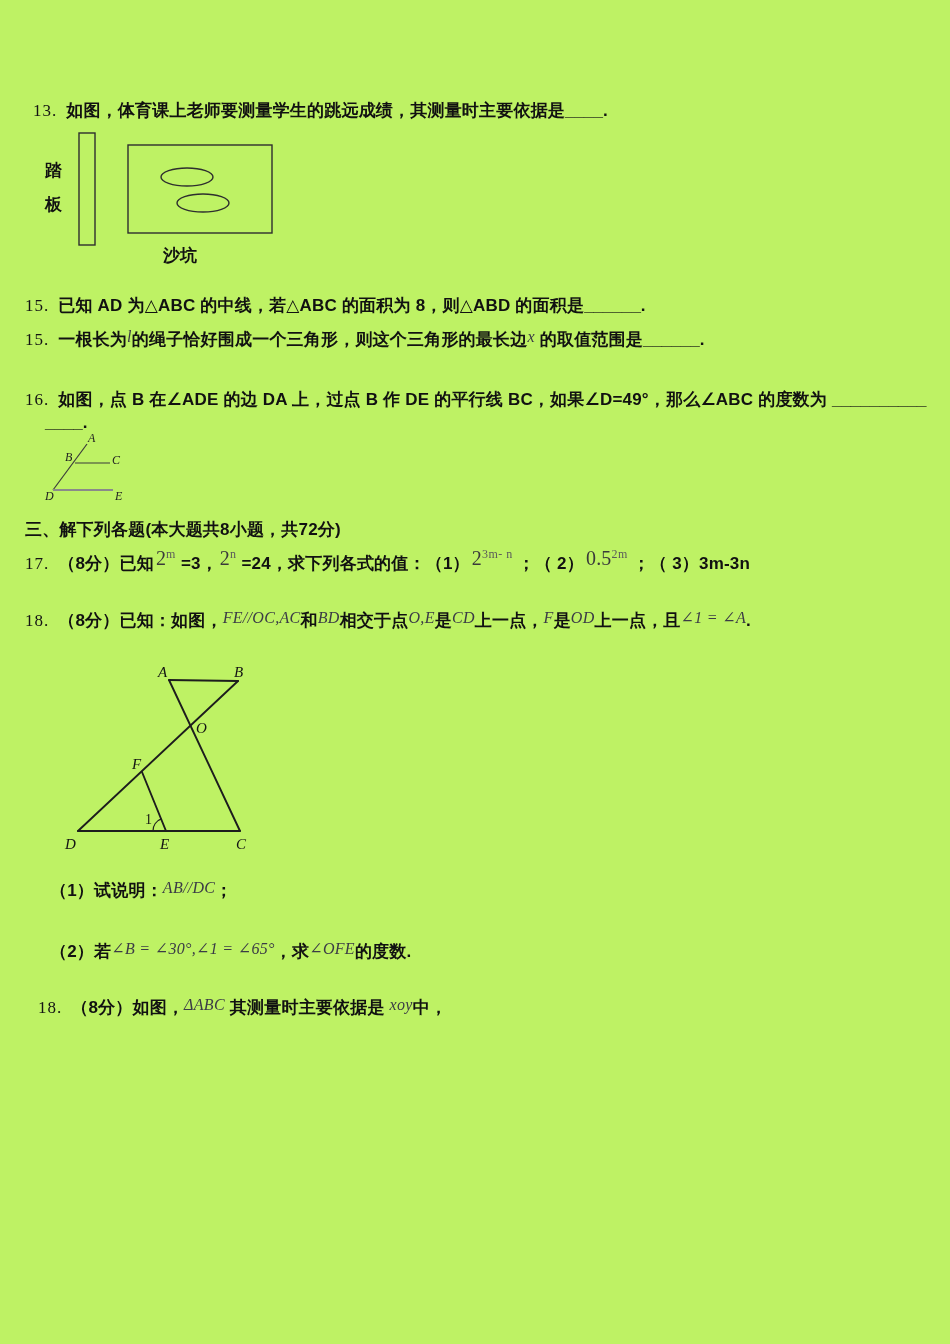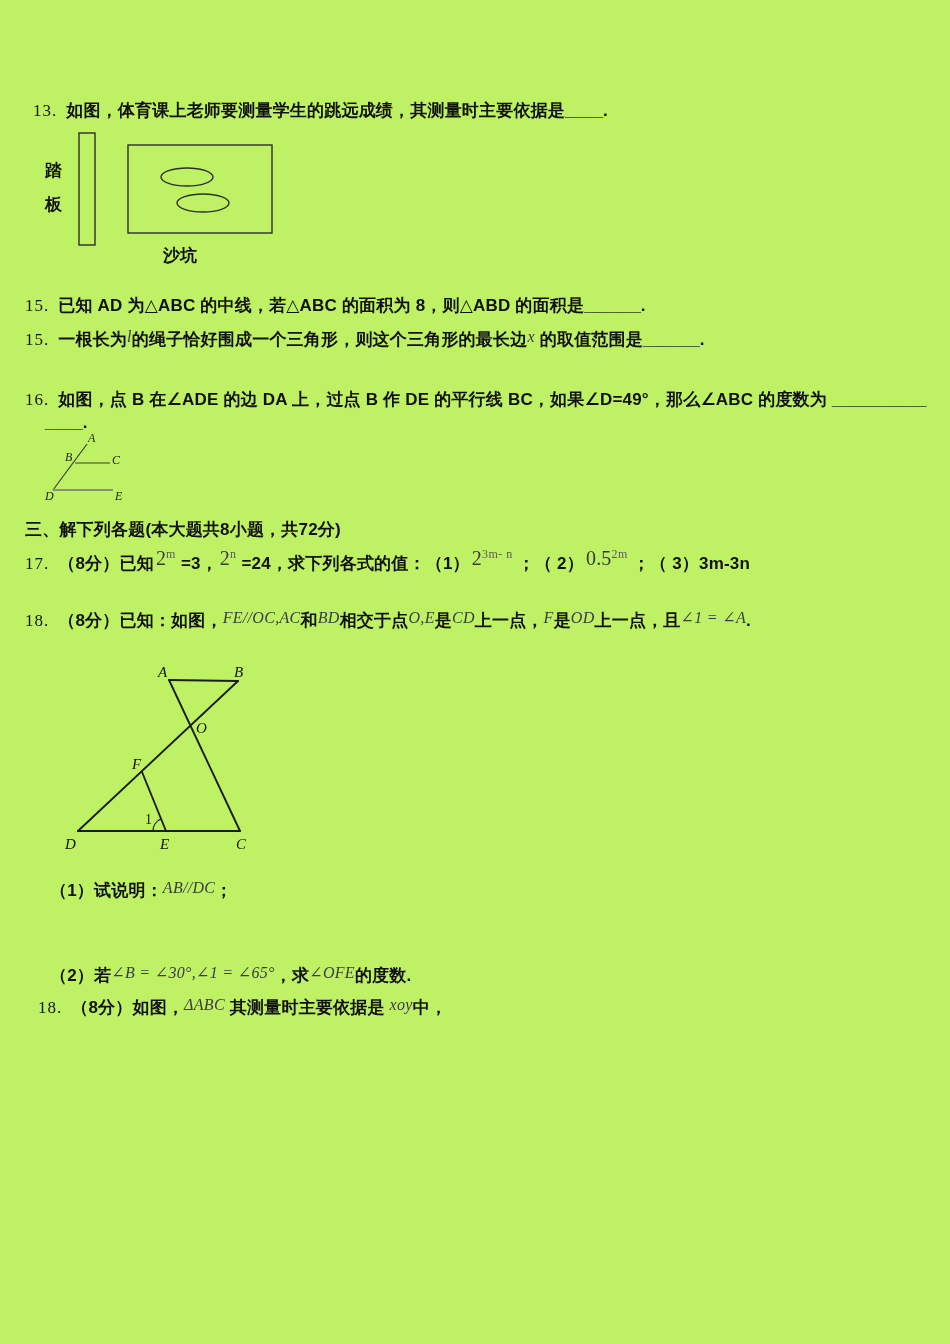--- a/index.html
+++ b/index.html
@@ -96,17 +96,17 @@
     <text class="lbl18" x="179" y="24">B</text>
     <text class="lbl18" x="141" y="80">O</text>
     <text class="lbl18" x="77" y="116">F</text>
     <text class="lbl18" x="10" y="196">D</text>
     <text class="lbl18" x="105" y="196">E</text>
     <text class="lbl18" x="181" y="196">C</text>
     <text class="num18" x="90" y="171">1</text>
   </svg>
 
   <div class="line" style="left:50px;top:880px;"><span>（1）试说明：</span><span class="math">AB//DC</span><span>；</span></div>
-  <div class="line" style="left:50px;top:941px;margin-top:24px;"><span>（2）若</span><span class="math">∠B = ∠30°,∠1 = ∠65°</span><span>，求</span><span class="math">∠OFE</span><span>的度数.</span></div>
+  <div class="line" style="left:50px;top:941px;"><span>（2）若</span><span class="math">∠B = ∠30°,∠1 = ∠65°</span><span>，求</span><span class="math">∠OFE</span><span>的度数.</span></div>
 
   <div class="line" style="left:38px;top:997px;"><span class="qnum">18.</span><span>（8分）如图，</span><span class="math">ΔABC</span><span> 其测量时主要依据是 </span><span class="math">xoy</span><span>中，</span></div>
 
 </div>
 
 </body></html>

